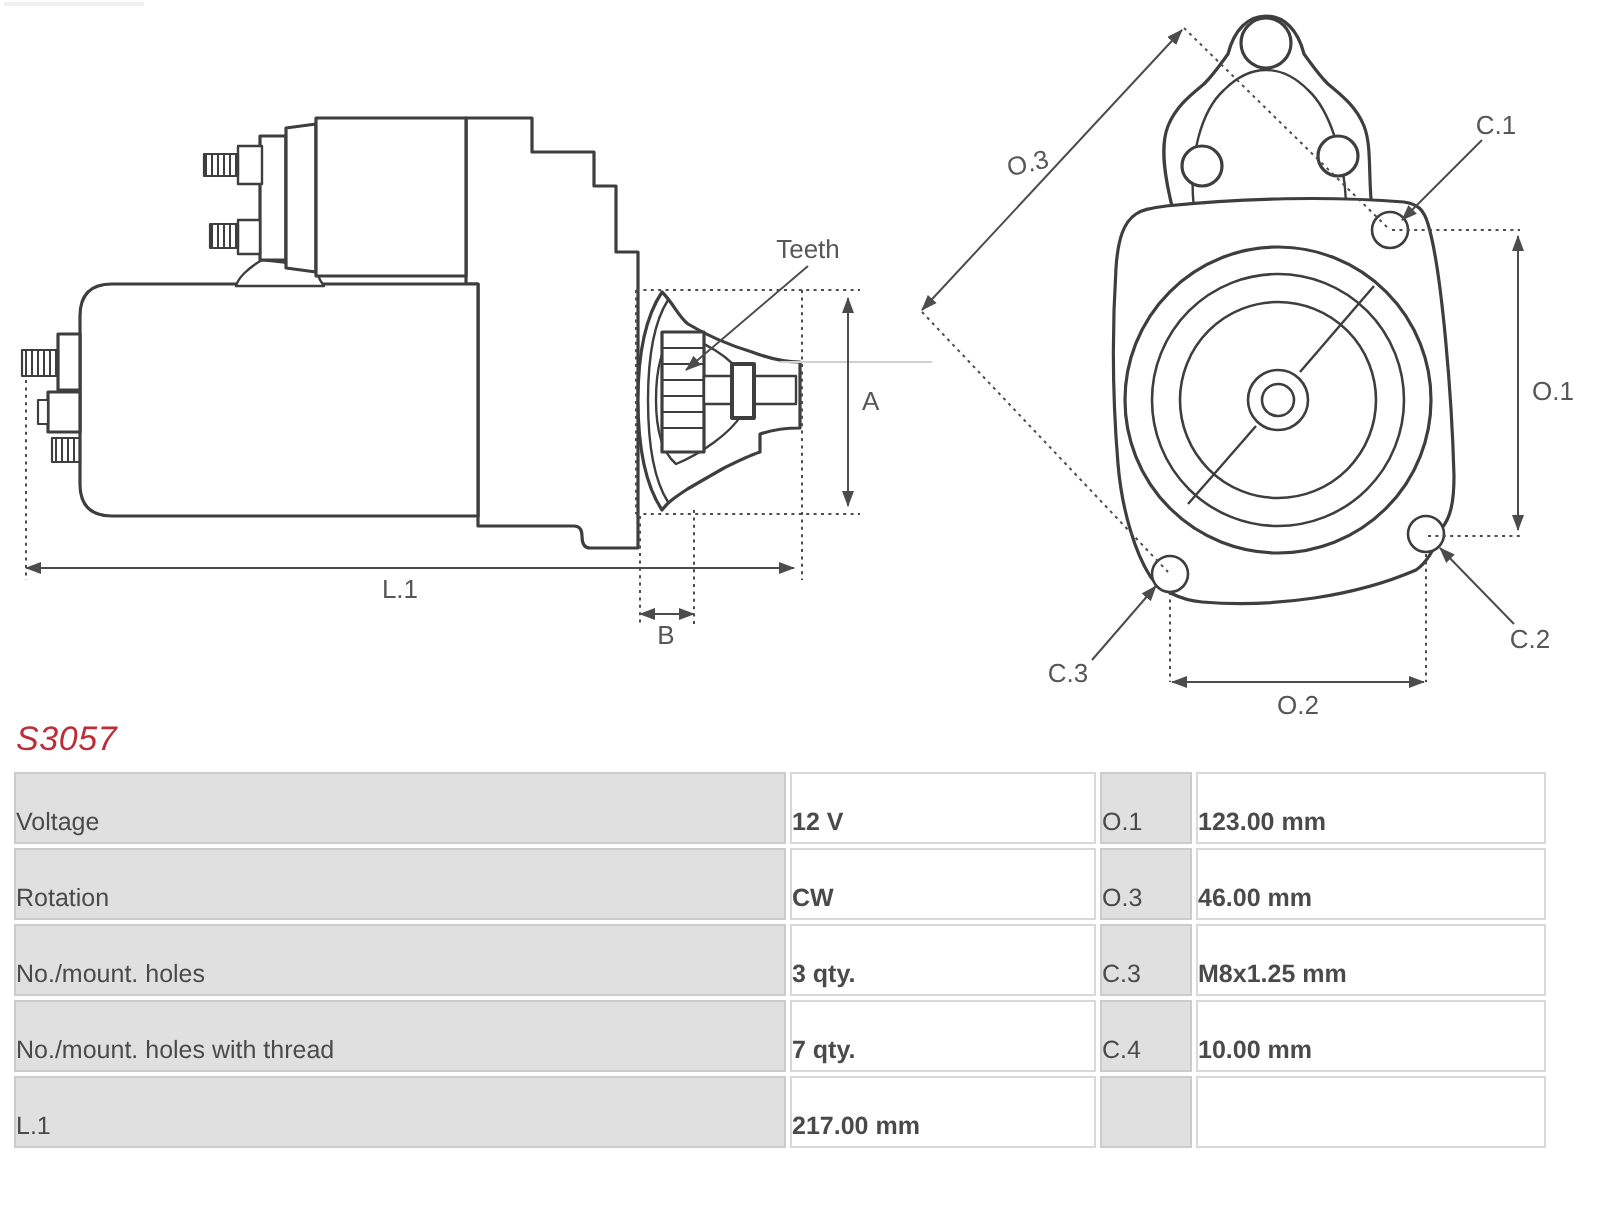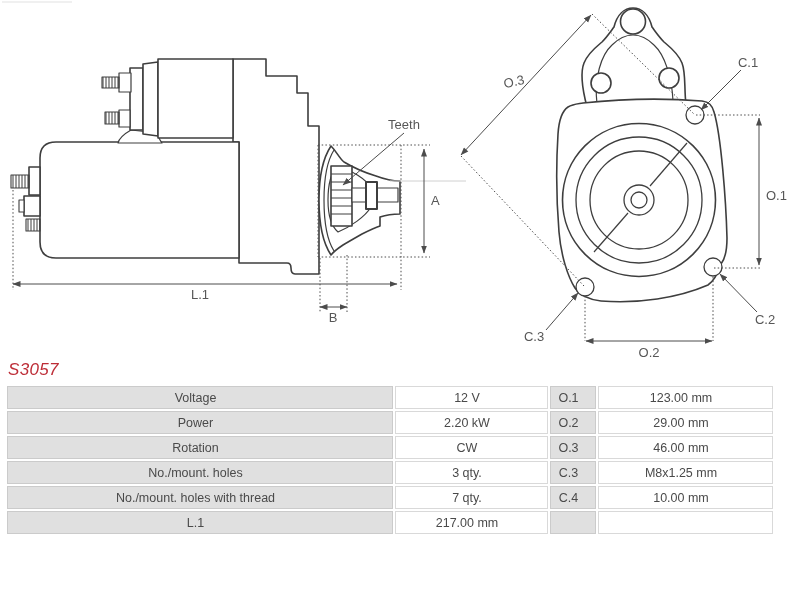--- a/index.html
+++ b/index.html
@@ -1,24 +1,24 @@
 <!DOCTYPE html>
 <html><head>
 <meta charset="utf-8">
 <style>
   html,body{margin:0;padding:0;background:#ffffff;}
   body{width:800px;height:607px;font-family:"Liberation Sans",sans-serif;position:relative;overflow:hidden;}
   .artifact{position:absolute;top:1px;left:2px;width:70px;height:2px;background:#f0f0f0;}
   .drawing{display:block;}
   .part-number{margin:2px 0 0 8px;font-size:17px;letter-spacing:.3px;color:#bd2d37;font-style:italic;}
   table.spec{border-collapse:separate;border-spacing:2px;margin:4px 0 0 5px;table-layout:fixed;}
-  table.spec td{height:18px;padding:2px 9px 1px 0;font-size:12.5px;color:#4a4a4a;text-align:center;
+  table.spec td{height:18px;padding:15px 9px 1px 0;font-size:12.5px;color:#4a4a4a;text-align:left;
     white-space:nowrap;overflow:hidden;}
   td.g{background:#e0e0e0;border:1px solid #cbcbcb;}
-  td.w{background:#ffffff;border:1px solid #d9d9d9;}
+  td.w{background:#ffffff;border:1px solid #d9d9d9;font-weight:bold;}
   .c1{width:386px;} .c2{width:153px;} .c3{width:46px;} .c4{width:175px;}
   svg text{font-family:"Liberation Sans",sans-serif;font-size:13px;fill:#575757;}
 </style>
 </head>
 <body>
 
 <div class="artifact"></div>
 
 <svg class="drawing" width="800" height="358" viewBox="0 0 800 358">
   <defs>
@@ -155,26 +155,20 @@
       <col class="c4">
     </colgroup>
   <tbody>
     <tr>
       <td class="g">Voltage</td>
       <td class="w">12 V</td>
       <td class="g">O.1</td>
       <td class="w">123.00 mm</td>
     </tr>
     <tr>
-      <td class="g">Power</td>
-      <td class="w">2.20 kW</td>
-      <td class="g">O.2</td>
-      <td class="w">29.00 mm</td>
-    </tr>
-    <tr>
       <td class="g">Rotation</td>
       <td class="w">CW</td>
       <td class="g">O.3</td>
       <td class="w">46.00 mm</td>
     </tr>
     <tr>
       <td class="g">No./mount. holes</td>
       <td class="w">3 qty.</td>
       <td class="g">C.3</td>
       <td class="w">M8x1.25 mm</td>

